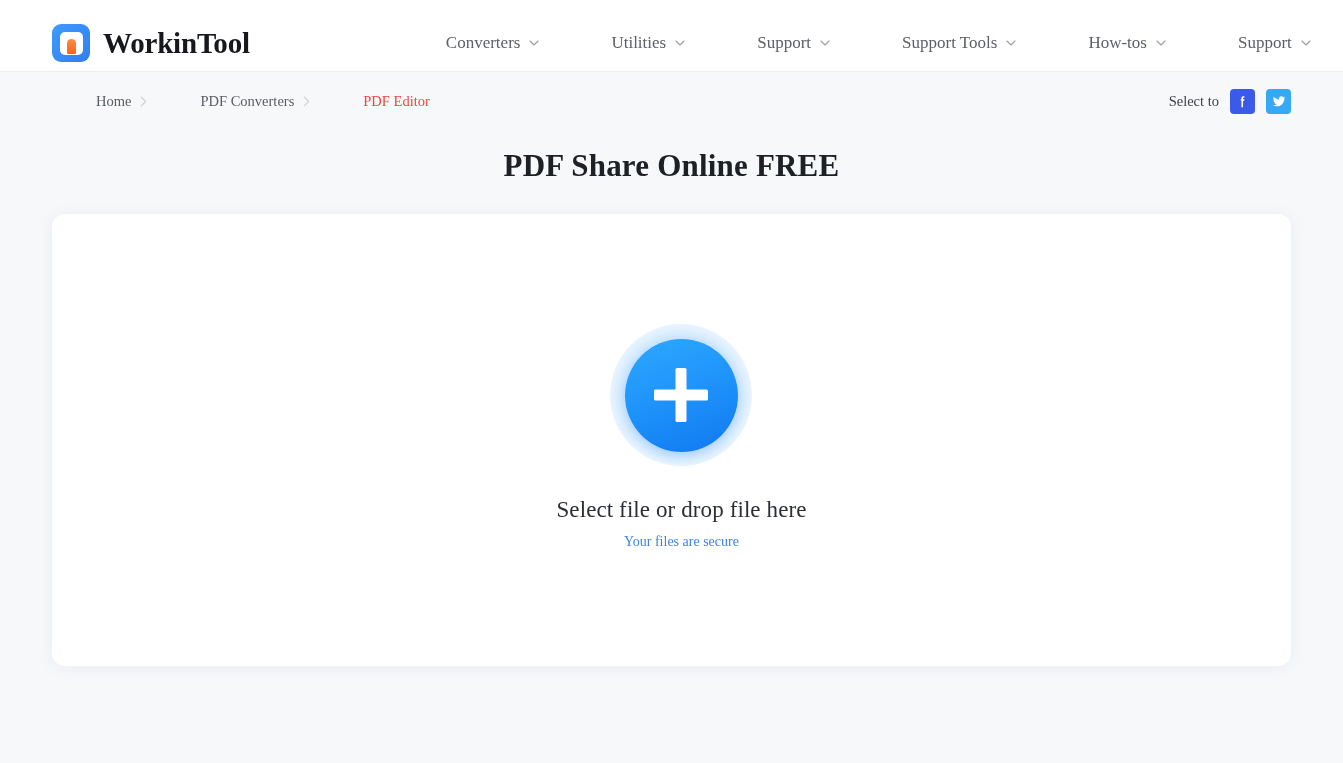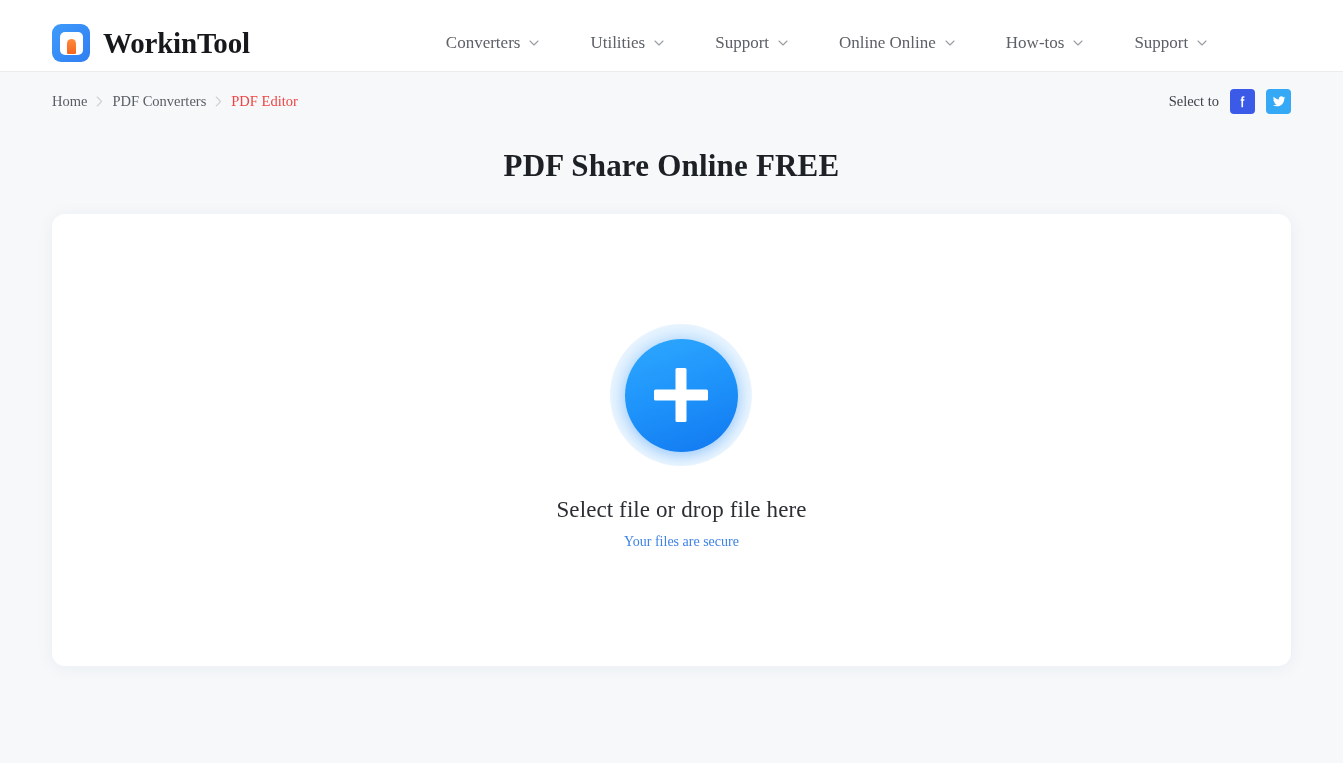--- a/index.html
+++ b/index.html
@@ -70,21 +70,21 @@
     font-weight: 700;
     color: #16181c;
     letter-spacing: -0.2px;
     white-space: nowrap;
   }
 
   .main-nav {
     display: flex;
     align-items: center;
     margin-left: 196px;
-    gap: 51px;
+    gap: 72px;
   }
 
   .nav-item {
     display: flex;
     align-items: center;
     gap: 9px;
     font-size: 17px;
     color: #5d6066;
     cursor: pointer;
     white-space: nowrap;
@@ -108,21 +108,21 @@
     justify-content: space-between;
   }
 
   .breadcrumb {
     display: flex;
     align-items: center;
     font-size: 14.5px;
     color: #6a6d73;
     gap: 9px;
   }
-  .crumb { cursor: pointer; color: #5a5d63; white-space: nowrap; }
+  .crumb { cursor: pointer; color: #5a5d63; white-space: nowrap; margin-left: 44px; }
   .crumb.is-current { color: #ef4444; cursor: default; }
   .crumb-sep {
     width: 7px; height: 11px;
     flex: 0 0 auto;
     opacity: .6;
   }
   .crumb-sep svg { display: block; }
 
   .share-wrap {
     display: flex;
@@ -293,21 +293,21 @@
     <div class="nav-item">
       <span>Support</span>
       <span class="chev">
         <svg width="10" height="10" viewBox="0 0 10 10">
             <path d="M1 3 L5 7 L9 3" fill="none" stroke="#9a9da2" stroke-width="1.1" stroke-linecap="round" stroke-linejoin="round"></path>
           </svg>
       </span>
     </div>
 
     <div class="nav-item">
-      <span>Online Online</span>
+      <span>Support Tools</span>
       <span class="chev">
         <svg width="10" height="10" viewBox="0 0 10 10">
             <path d="M1 3 L5 7 L9 3" fill="none" stroke="#9a9da2" stroke-width="1.1" stroke-linecap="round" stroke-linejoin="round"></path>
           </svg>
       </span>
     </div>
 
     <div class="nav-item">
       <span>How-tos</span>
       <span class="chev">

